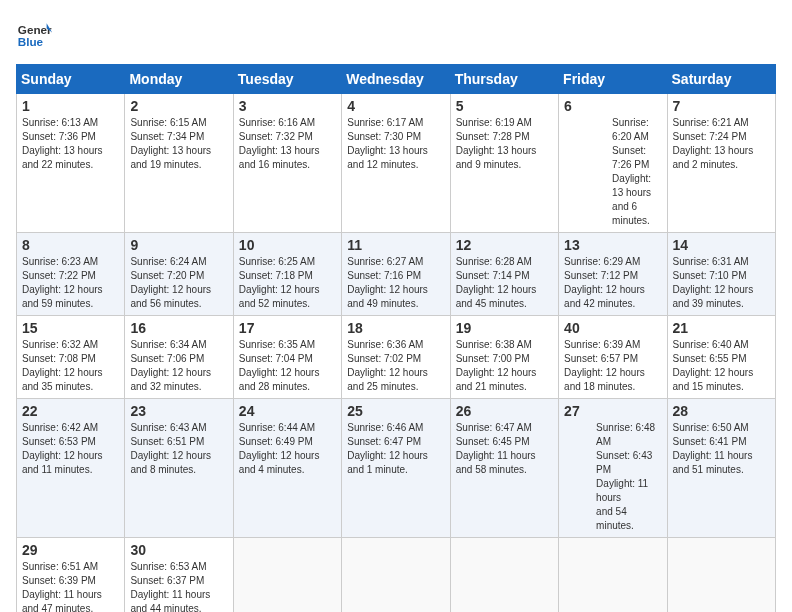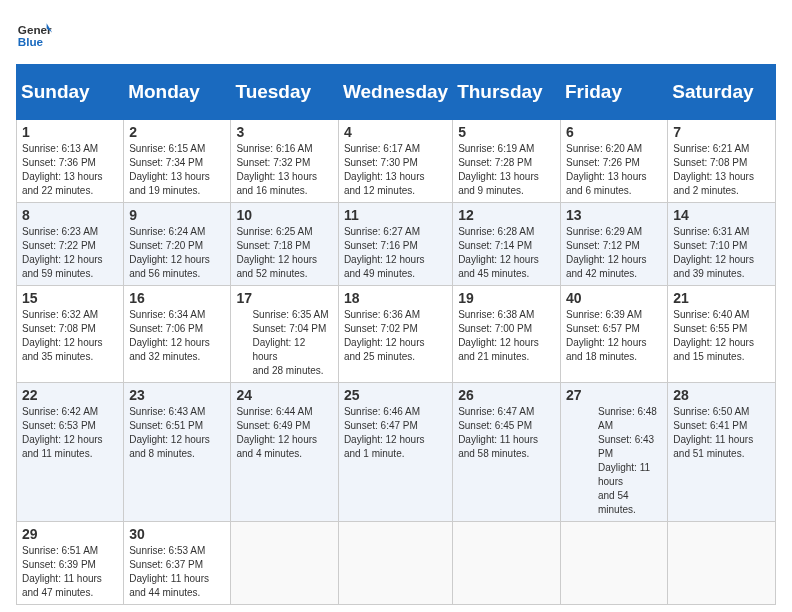--- a/index.html
+++ b/index.html
@@ -36,22 +36,22 @@
       color: #555;
     }
     table {
       width: 100%;
       border-collapse: collapse;
       font-size: 11px;
     }
     thead tr th {
       background: #1a6abf;
       color: #fff;
-      padding: 16px 4px;
-      font-size: 19px;
+      padding: 6px 4px;
+      font-size: 14px;
       font-weight: bold;
       text-align: left;
       border: 1px solid #1a6abf;
     }
     tbody tr td {
       border: 1px solid #ccc;
       vertical-align: top;
       padding: 4px 5px;
       min-height: 70px;
       height: 80px;
@@ -138,29 +138,29 @@
         </td>
         <td>
           <span class="day-number">5</span>
           <div class="cell-text" style="white-space: pre-line;">Sunrise: 6:19 AM
 Sunset: 7:28 PM
 Daylight: 13 hours
 and 9 minutes.</div>
         </td>
         <td>
           <span class="day-number">6</span>
-          <div class="cell-text" style="white-space: pre-line;">Sunrise: 6:20 AM
+          <div class="cell-text" style="white-space: pre-line; margin-left: 48px;">Sunrise: 6:20 AM
 Sunset: 7:26 PM
 Daylight: 13 hours
 and 6 minutes.</div>
         </td>
         <td>
           <span class="day-number">7</span>
           <div class="cell-text" style="white-space: pre-line;">Sunrise: 6:21 AM
-Sunset: 7:08 PM
+Sunset: 7:24 PM
 Daylight: 13 hours
 and 2 minutes.</div>
         </td>
       </tr>
       <tr>
         <td>
           <span class="day-number">8</span>
           <div class="cell-text" style="white-space: pre-line;">Sunrise: 6:23 AM
 Sunset: 7:22 PM
 Daylight: 12 hours
@@ -219,21 +219,21 @@
         </td>
         <td>
           <span class="day-number">16</span>
           <div class="cell-text" style="white-space: pre-line;">Sunrise: 6:34 AM
 Sunset: 7:06 PM
 Daylight: 12 hours
 and 32 minutes.</div>
         </td>
         <td>
           <span class="day-number">17</span>
-          <div class="cell-text" style="white-space: pre-line; margin-left: 16px;">Sunrise: 6:35 AM
+          <div class="cell-text" style="white-space: pre-line;">Sunrise: 6:35 AM
 Sunset: 7:04 PM
 Daylight: 12 hours
 and 28 minutes.</div>
         </td>
         <td>
           <span class="day-number">18</span>
           <div class="cell-text" style="white-space: pre-line;">Sunrise: 6:36 AM
 Sunset: 7:02 PM
 Daylight: 12 hours
 and 25 minutes.</div>

